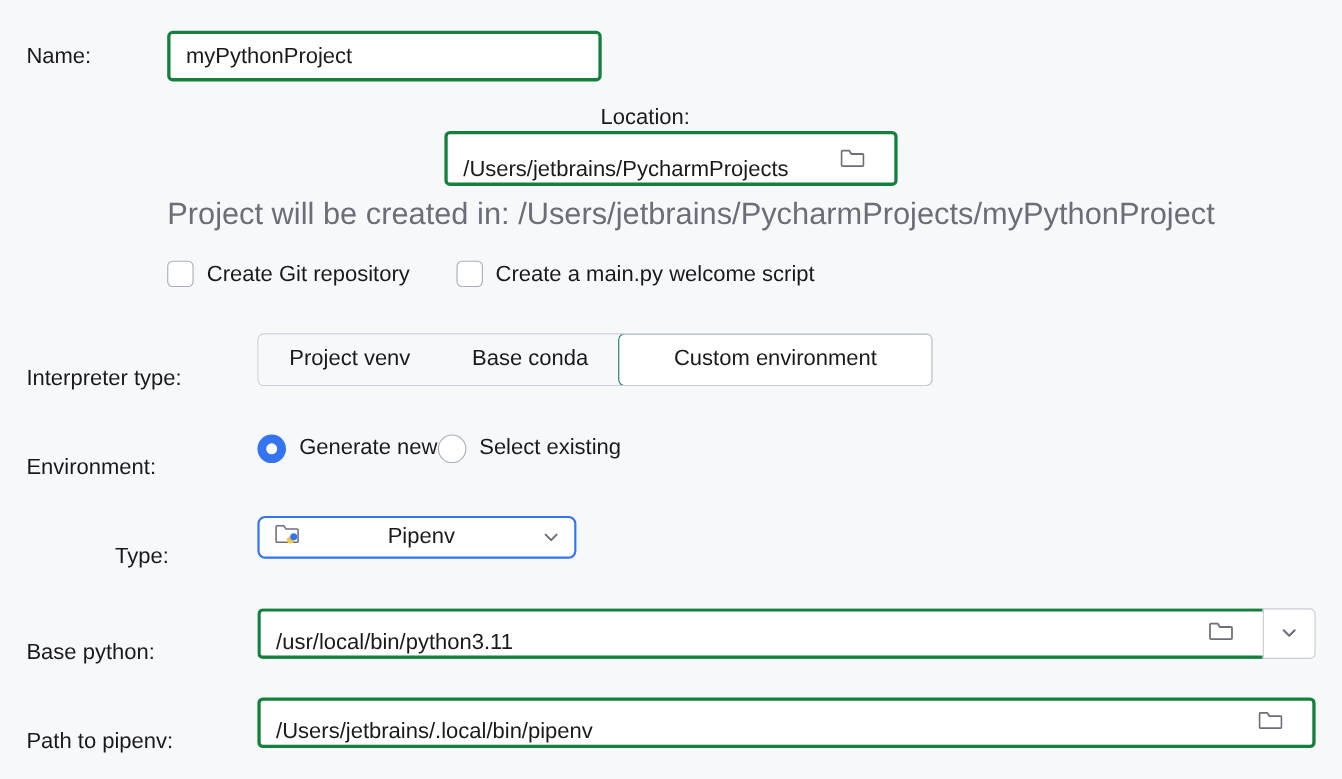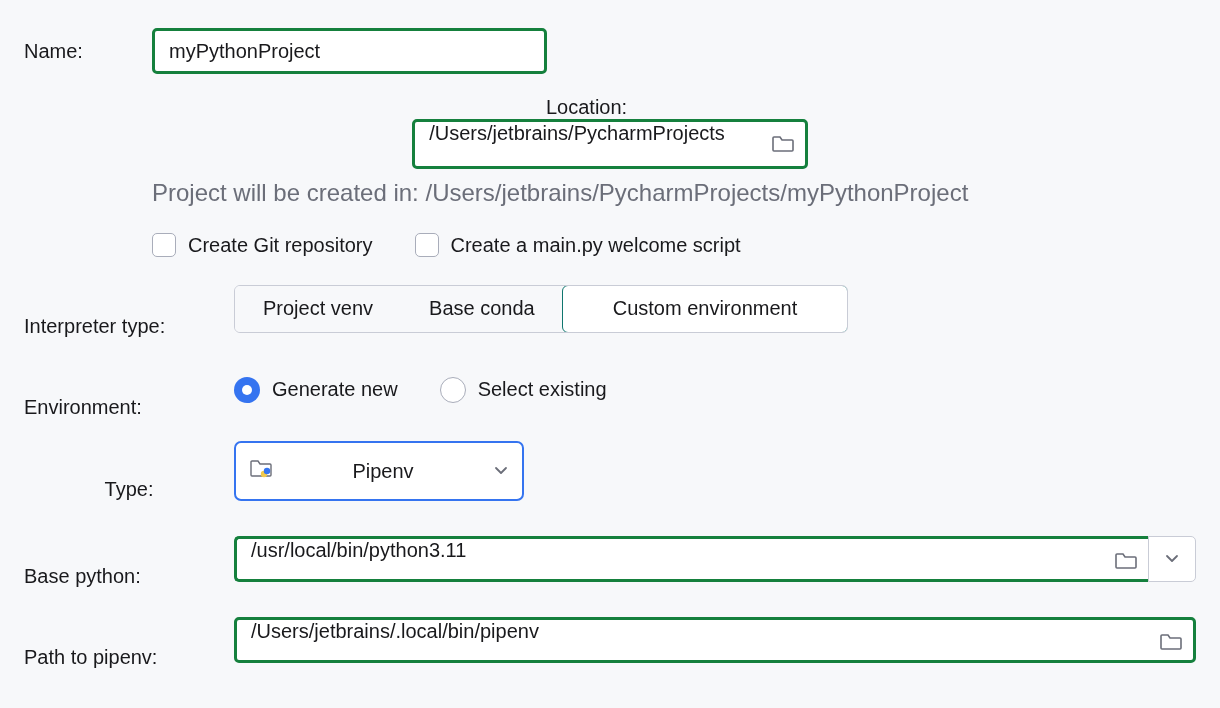--- a/index.html
+++ b/index.html
@@ -34,48 +34,48 @@
     align-items: center;
   }
   .name-input { width: 395px; }
   .location-row .field-input,
   .base-python-row .field-input,
   .pipenv-row .field-input {
     flex: 1;
   }
   .with-icon {
     display: flex;
-    align-items: flex-start;
-    padding-right: 0;
+    align-items: flex-end;
+    padding-right: 16px;
     gap: 36px;
   }
   .with-icon .text-part {
     flex: 1;
     padding: 0 0;
   }
   .icon-btn {
     width: 44px;
     height: 44px;
     display: flex;
     align-items: center;
     justify-content: center;
     cursor: pointer;
   }
   .location-row { margin-bottom: 10px; flex-direction: column; }
   .hint {
     color: #6b6e79;
-    font-size: 24px;
+    font-size: 28px;
     margin-left: 128px;
     margin-bottom: 26px;
   }
   .checkbox-row {
     margin-left: 128px;
     display: flex;
     gap: 42px;
-    margin-bottom: 22px;
+    margin-bottom: 36px;
   }
   .checkbox {
     display: flex;
     align-items: center;
     gap: 12px;
     cursor: pointer;
   }
   .cbox {
     width: 24px;
     height: 24px;
@@ -100,21 +100,20 @@
   }
   .segmented .seg.active {
     background: #fff;
     border: 1px solid #0f766e;
     border-radius: 6px;
     margin: -1px;
     padding: 0 50px;
   }
   .radio-group {
     display: flex;
-    gap: 42px;
     align-items: center;
     justify-content: flex-end;
   }
   .radio {
     display: flex;
     align-items: center;
     gap: 12px;
     cursor: pointer;
   }
   .rdot {
@@ -133,21 +132,21 @@
   }
   .radio.checked .rdot::after {
     content: "";
     width: 10px;
     height: 10px;
     border-radius: 50%;
     background: #fff;
   }
   .type-select {
     width: 290px;
-    height: 60px;
+    height: 39px;
     border: 2px solid #3574f0;
     border-radius: 7px;
     background: #fff;
     display: flex;
     align-items: center;
     padding: 0 14px;
     gap: 10px;
     cursor: pointer;
   }
   .type-select .text { flex: 1; }

